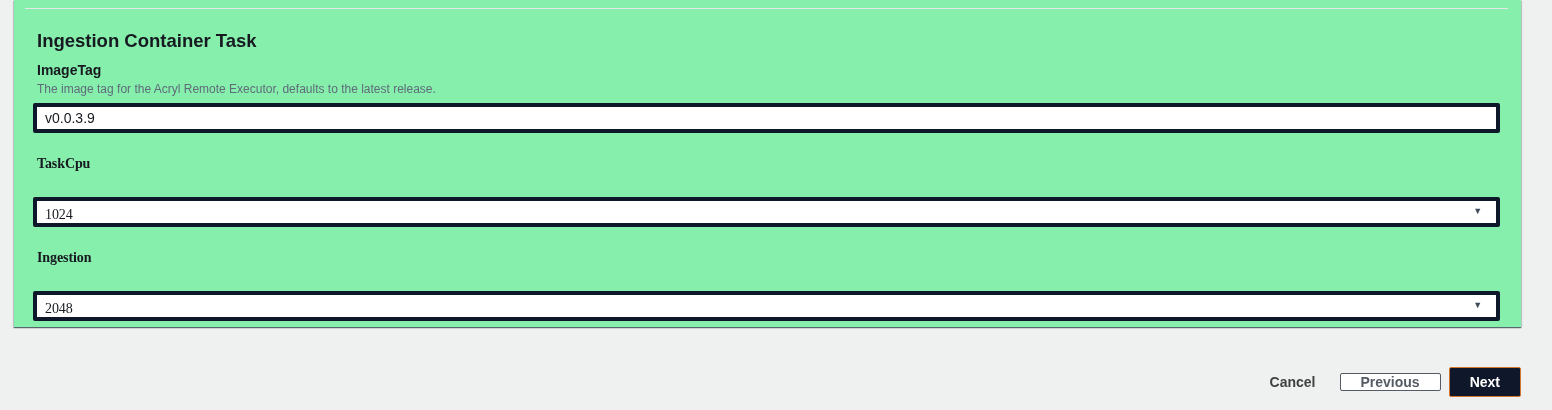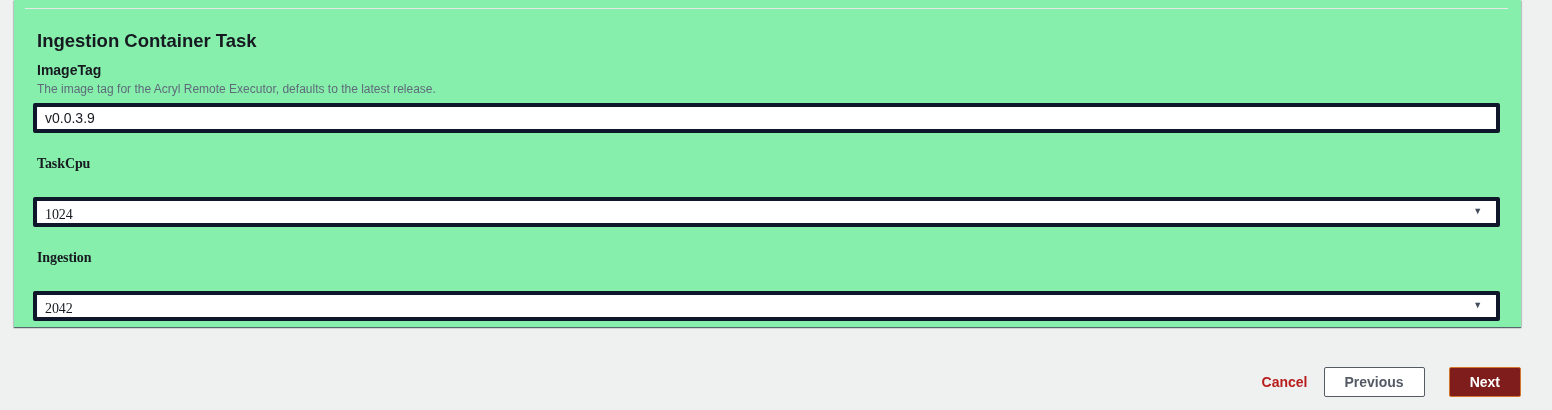--- a/index.html
+++ b/index.html
@@ -59,28 +59,28 @@
 
   .actions {
     position:absolute; top:367px; right:31px; height:30px;
     display:flex; align-items:center;
   }
   .actions button {
     font-family:"Liberation Sans", sans-serif;
     font-size:14px; font-weight:700; cursor:pointer;
   }
   .btn-link {
-    background:none; border:none; color:#b91c1c; margin-right:12px; padding:0 4px;
+    background:none; border:none; color:#404040; margin-right:20px; padding:0 4px;
   }
   .btn-normal {
     background:#ffffff; border:1px solid #545b64; color:#545b64;
-    height:30px; padding:0 20px; border-radius:2px; margin-right:24px;
+    height:18px; padding:0 20px; border-radius:2px; margin-right:8px;
   }
   .btn-primary {
-    background:#7f1d1d; border:1px solid #d2752e; color:#ffffff;
+    background:#0f172a; border:1px solid #d2752e; color:#ffffff;
     height:30px; padding:0 20px; border-radius:2px;
   }
 </style>
 </head>
 <body>
 
 <div class="card">
   <div class="divider"></div>
 
   <h2 class="group-title">Ingestion Container Task</h2>
@@ -90,21 +90,21 @@
   <input type="text" class="control c1" value="v0.0.3.9" style="">
 
   <div class="flabel l2 cond">TaskCpu</div>
   <div class="control select c2 cond">
     <span class="val">1024</span>
     <span class="caret">▼</span>
   </div>
 
   <div class="flabel l3 cond">Ingestion</div>
   <div class="control select c3 cond">
-    <span class="val">2042</span>
+    <span class="val">2048</span>
     <span class="caret">▼</span>
   </div>
 </div>
 
 <div class="actions">
   <button class="btn-link">Cancel</button>
   <button class="btn-normal">Previous</button>
   <button class="btn-primary">Next</button>
 </div>
 

